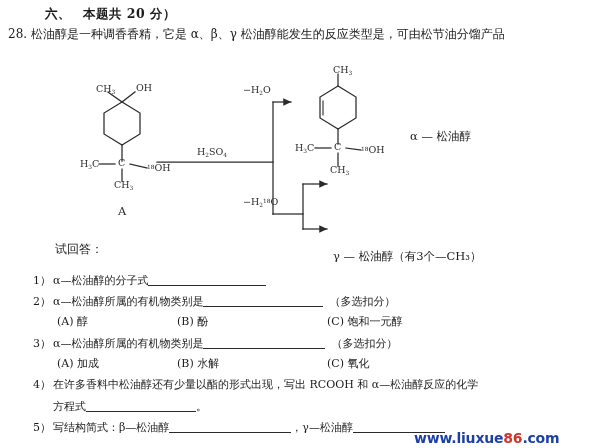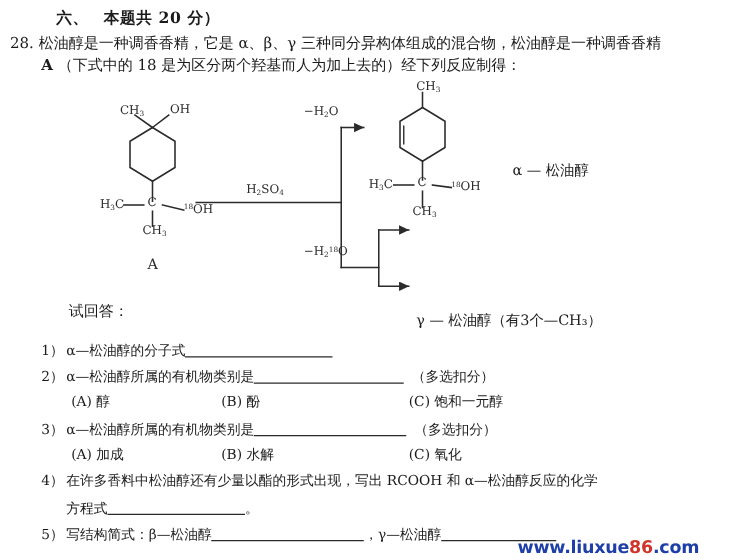--- a/index.html
+++ b/index.html
@@ -85,25 +85,21 @@
 </head>
 <body>
 
 <div class="page">
 
   <div class="hdr">
     <span>六、</span><span class="sp"></span><span>本题共 20 分）</span>
   </div>
 
   <div class="q28">
-    <span>28</span><span>. 松油醇是一种调香香精，它是 α、β、γ 三种同分异构体组成的混合物，松油醇是一种调香香精</span>
-  </div>
-  <div class="q28b">
-    <b>A</b>
-    <span>（下式中的 18 是为区分两个羟基而人为加上去的）经下列反应制得：</span>
+    <span>28</span><span>. 松油醇是一种调香香精，它是 α、β、γ 松油醇能发生的反应类型是，可由松节油分馏产品</span>
   </div>
 
   <div class="scheme">
 
     <svg width="470" height="160">
       <defs>
         <marker id="ah" markerWidth="7" markerHeight="7" refX="6.2" refY="3" orient="auto">
           <path d="M0,0 L6.4,3 L0,6 z" fill="#2b2b2b"></path>
         </marker>
       </defs>

